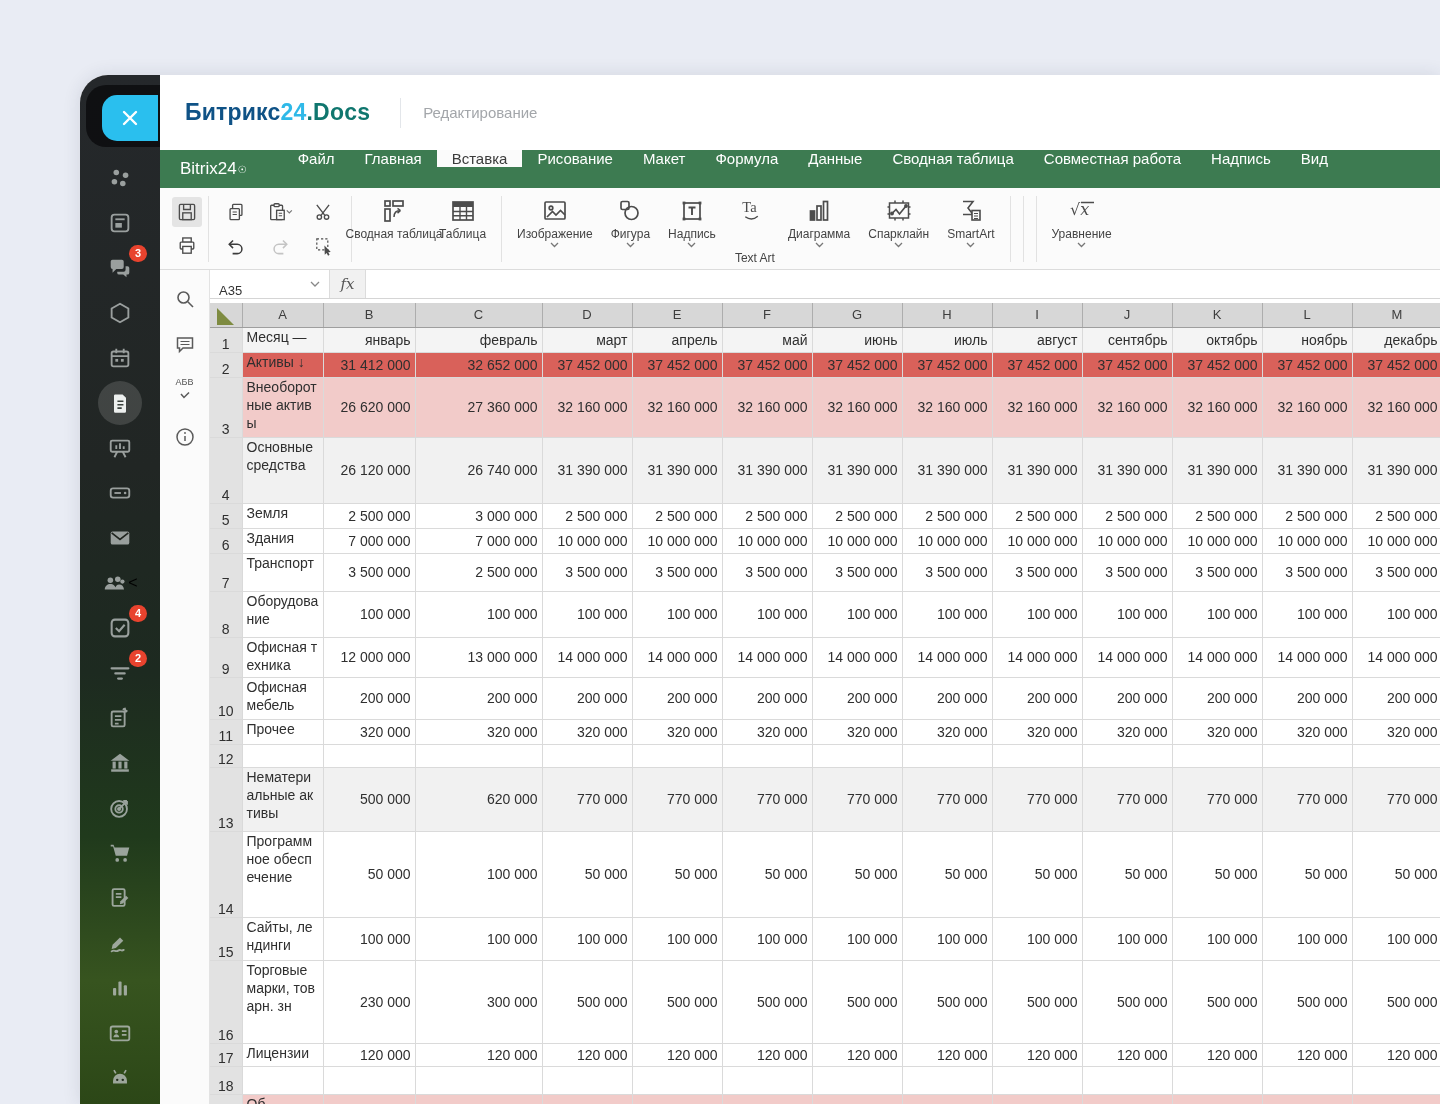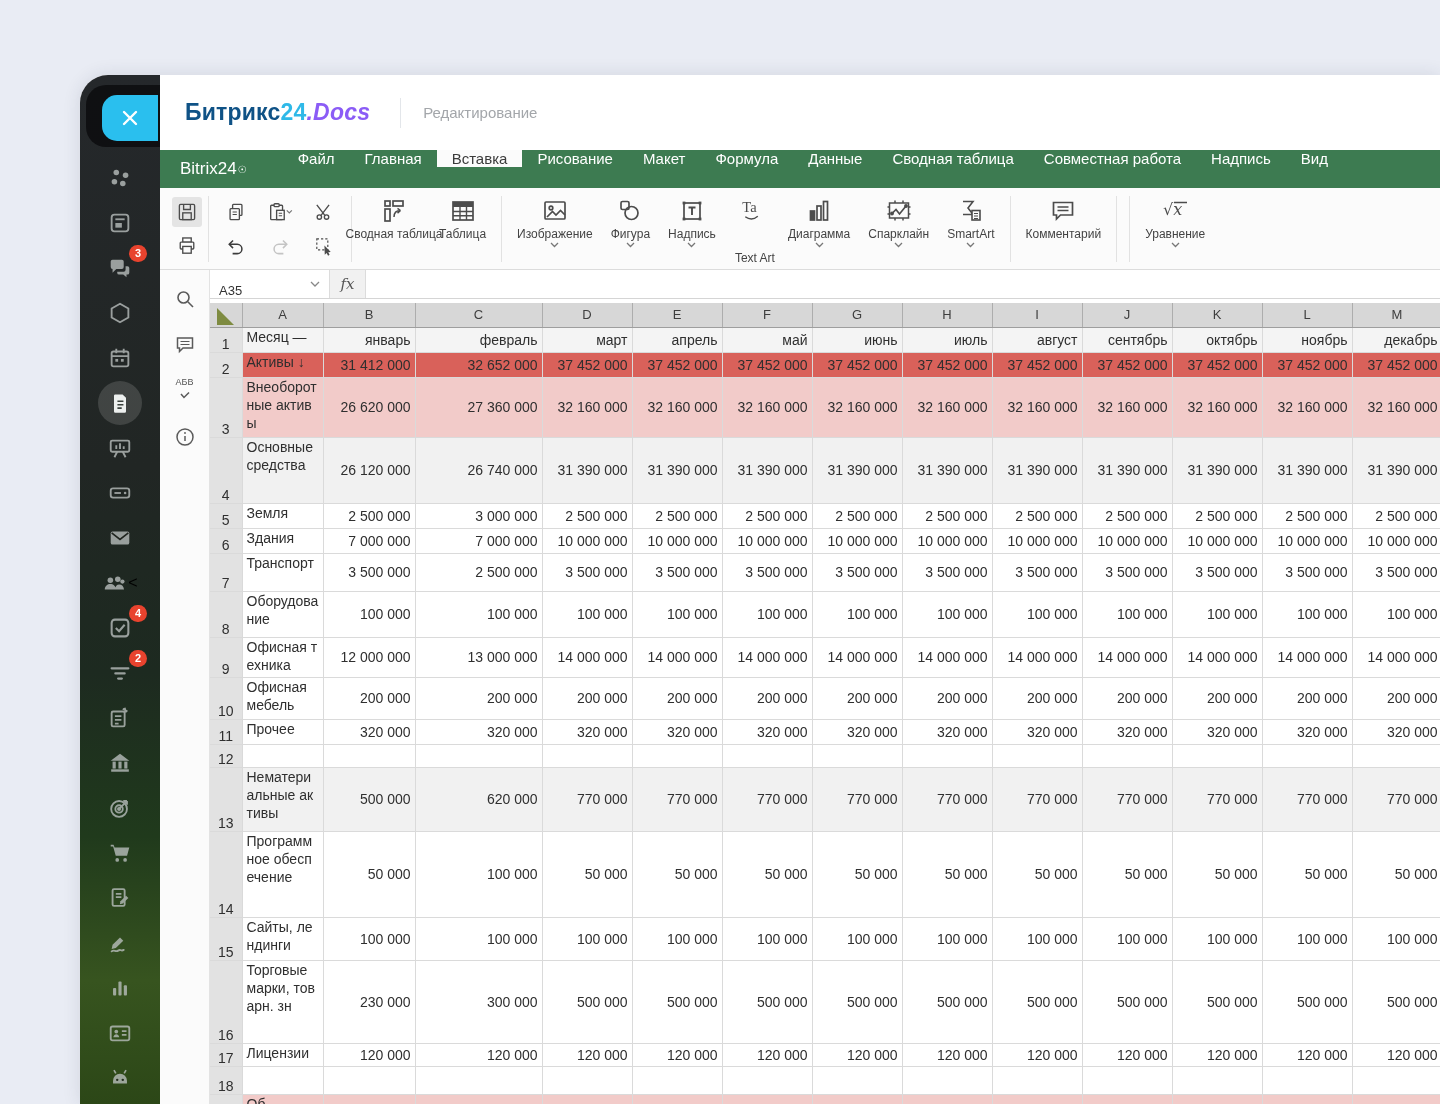--- a/index.html
+++ b/index.html
@@ -28,21 +28,21 @@
   .badge { position:absolute; top:0; right:13px; min-width:18px; height:17px;
     background:#e8432e; border-radius:9px; color:#fff; font-size:11px; font-weight:bold;
     line-height:17px; text-align:center; padding:0 5px; }
 
   
   .main { flex:1; display:flex; flex-direction:column; min-width:0; background:#fff; }
 
   .doc-header { height:75px; flex:0 0 75px; display:flex; align-items:center;
     padding-left:25px; background:#fff; }
   .logo { font-size:23px; font-weight:bold; letter-spacing:.2px; }
-  .lg-b { color:#0f5286; } .lg-24 { color:#2fb9e8; } .lg-docs { color:#8b5cf6;font-style:italic; }
+  .lg-b { color:#0f5286; } .lg-24 { color:#2fb9e8; } .lg-docs { color:#0f766e; }
   .hdr-sep { width:1px; height:30px; background:#e3e6ea; margin:0 22px 0 30px; }
   .hdr-mode { color:#a3a6aa; font-size:15px; }
 
   .menubar { height:38px; flex:0 0 38px; background:#3d7b51; display:flex;
     align-items:stretch; }
   .brand { color:#fff; font-size:17px; font-weight:normal; display:flex;
     align-items:center; margin:0 36px 0 20px; white-space:nowrap; }
   .brand sup { font-size:10px; margin-left:1px; }
   .menus { display:flex; align-items:flex-start; }
   .menu-item { display:flex; align-items:center; padding:0 15px; color:#fff;
@@ -446,27 +446,20 @@
             <path d="M6 4.5h10l-5 6.5 5 6.5H6"></path>
             <rect x="15" y="13.5" width="8" height="9.5" fill="#fbfbfb"></rect>
             <path d="M17 16.5h4M17 19h4M17 21.5h4" stroke-width="1.2"></path>
           </svg>
         <span class="lbl">SmartArt</span>
         <svg class="chev" width="9" height="6" viewBox="0 0 9 6">
             <path d="M1 1l3.5 3.5L8 1" fill="none" stroke="#777" stroke-width="1.3"></path>
           </svg>
       </div>
       <div class="tsep"></div>
-      <div class="bigbtn">
-        <svg width="28" height="28" viewBox="0 0 28 28" fill="none" stroke="#4c4c4c" stroke-width="1.7">
-            <path d="M4.5 5.5h19v12.5h-12l-4 4v-4h-3z"></path>
-            <path d="M8.5 10h11M8.5 13.5h11" stroke-width="1.4"></path>
-          </svg>
-        <span class="lbl">Комментарий</span>
-      </div>
       <div class="tsep"></div>
       <div class="tsep"></div>
       <div class="bigbtn">
         <svg width="30" height="28" viewBox="0 0 30 28">
             <text x="3" y="18" font-family="DejaVu Serif, serif" font-style="italic" font-size="16" fill="#4c4c4c">√x</text>
             <path d="M14 5.5h13" stroke="#4c4c4c" stroke-width="1.4"></path>
           </svg>
         <span class="lbl">Уравнение</span>
         <svg class="chev" width="9" height="6" viewBox="0 0 9 6">
             <path d="M1 1l3.5 3.5L8 1" fill="none" stroke="#777" stroke-width="1.3"></path>

